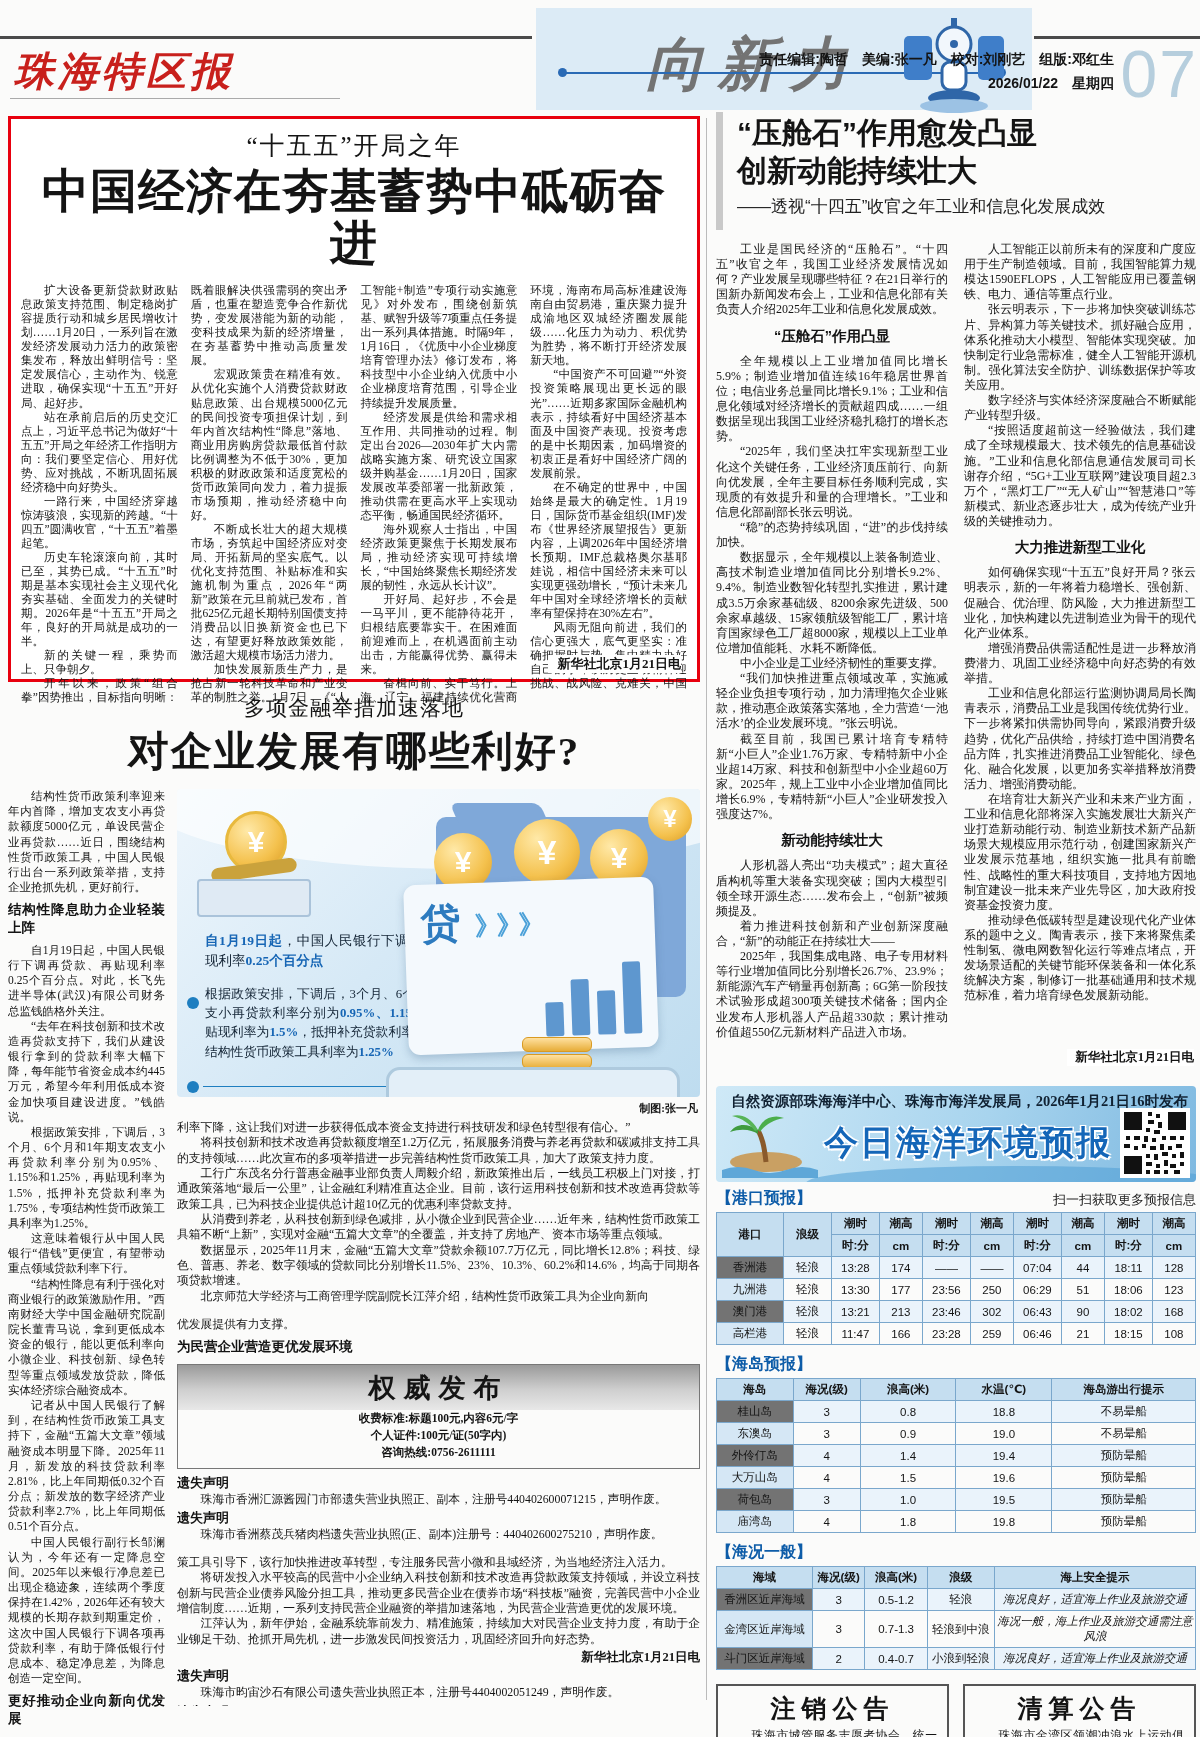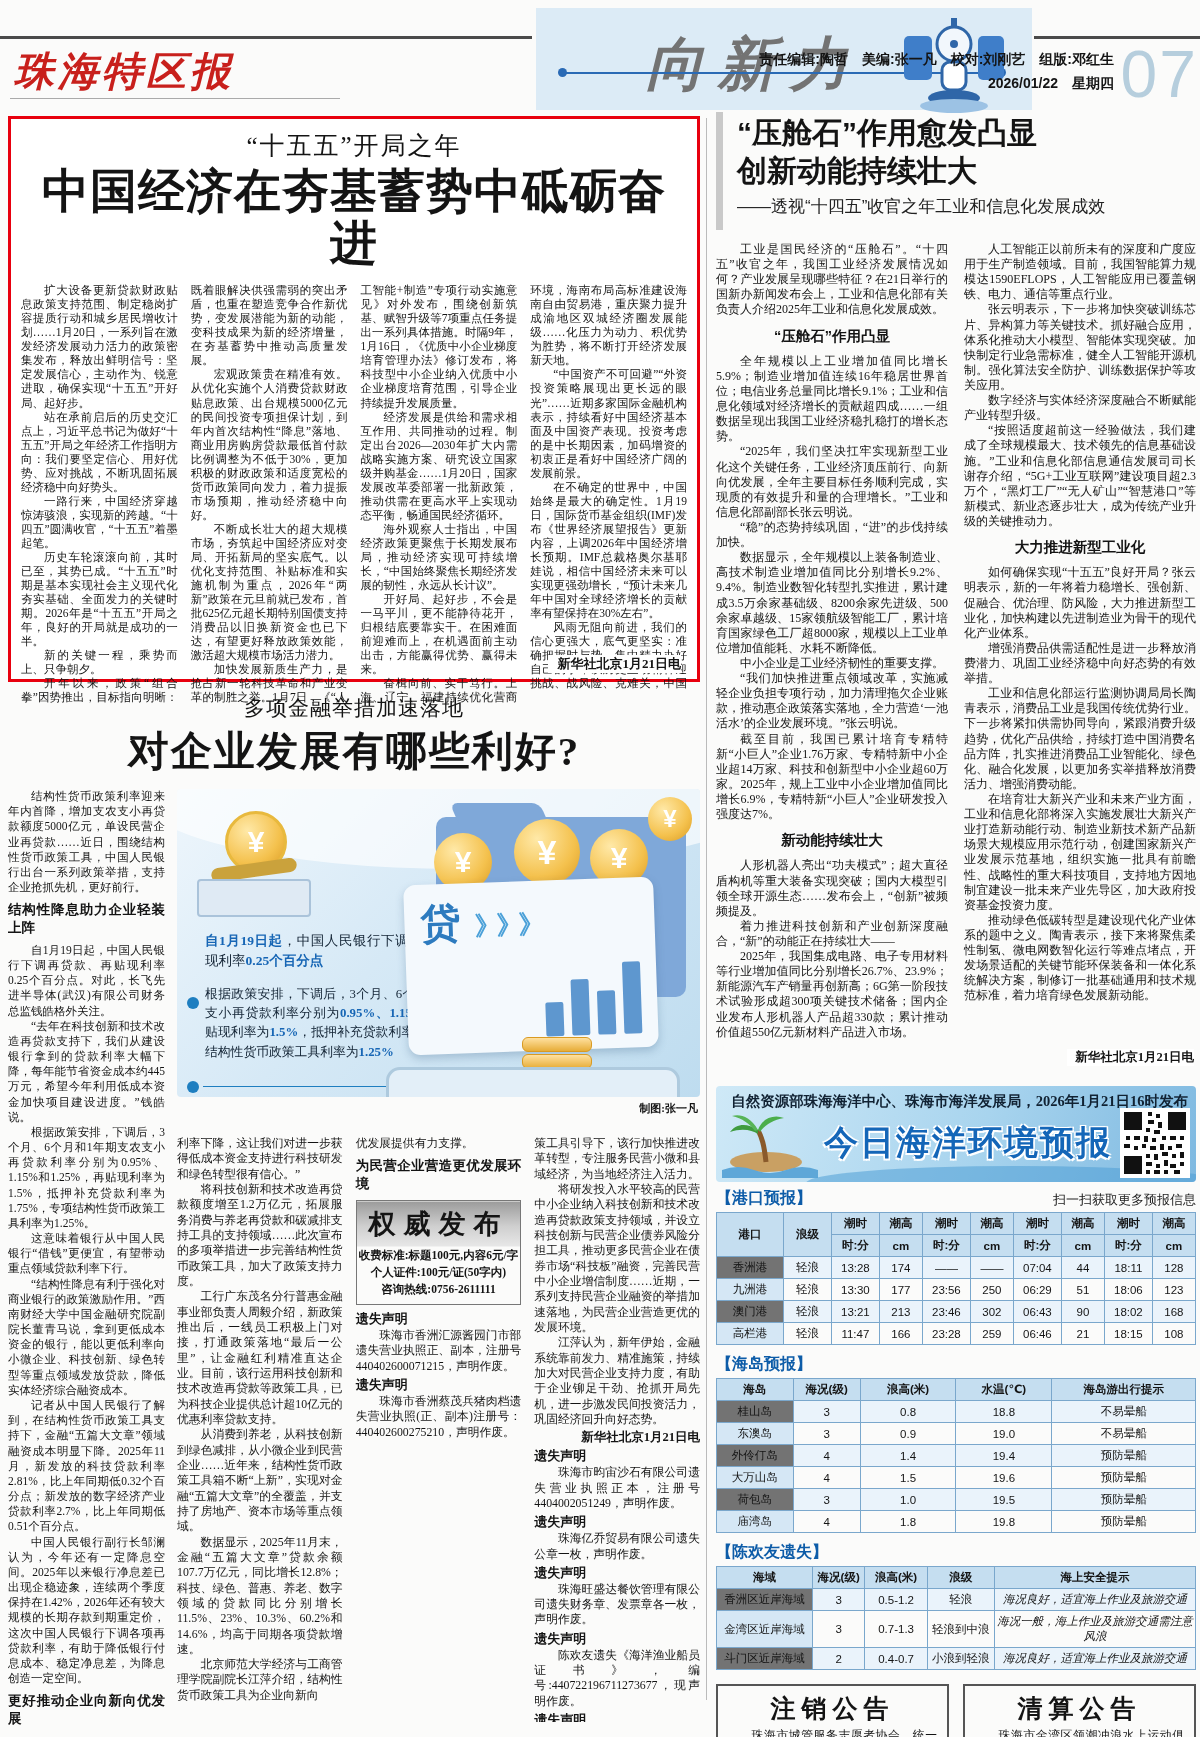--- a/index.html
+++ b/index.html
@@ -77,21 +77,21 @@
   .card-label{position:absolute;left:16px;top:12px;font-size:40px;font-weight:bold;color:#2d7bbf;
               font-family:"Liberation Sans","DejaVu Sans",sans-serif;}
   .card-arrows{position:absolute;left:70px;top:26px;font-size:26px;font-weight:bold;color:#4aa0d8;letter-spacing:-4px;}
   .bars{position:absolute;right:16px;bottom:14px;display:flex;align-items:flex-end;gap:8px;}
   .bars div{width:18px;background:#5e97cf;border-radius:2px;}
   .coinstack{position:absolute;right:108px;bottom:-6px;width:70px;}
   .coinstack div{height:13px;border-radius:6px;background:linear-gradient(#ffe1a0,#e7ad38);margin-top:2px;border:1px solid #d99a22;}
   .platform{position:absolute;left:40%;bottom:-30px;width:55%;height:54px;background:#e3eff8;border:3px solid #aecade;border-radius:14px;}
   .credit{text-align:right;font-size:11px;font-weight:bold;margin:4px 2px 2px 0;}
   
-  .fin-grid{display:grid;grid-template-columns:1fr 1fr 1fr;gap:13px;margin-top:20px;
+  .fin-grid{display:grid;grid-template-columns:1fr;gap:13px;margin-top:4px;
             font-size:11.8px;line-height:1.3;text-align:justify;height:586px;overflow:hidden;}
   .fin-grid .para{margin:0;text-indent:2em;}
   .fg-attr{text-align:right;font-weight:bold;font-size:12.5px;margin-top:2px;}
   
   .auth-box{border:1px solid #777;margin:8px 0 6px 0;padding:0 0 6px 0;text-align:center;}
   .auth-head{background:linear-gradient(#9a9a9a,#cfcfcf 55%,#e8e8e8);padding:6px 0 4px 0;
              clip-path:polygon(0 0,100% 0,100% 100%,0 100%);}
   .auth-title{font-size:27px;font-weight:bold;letter-spacing:8px;}
   .auth-line{font-size:11.5px;font-weight:bold;line-height:1.5;}
   .notice{margin-top:3px;}
@@ -511,21 +511,21 @@
         </tr>
         <tr>
           <td class="firstcol">庙湾岛</td>
           <td>4</td>
           <td>1.8</td>
           <td>19.8</td>
           <td>预防晕船</td>
         </tr>
       </tbody>
     </table>
-  <div class="m-label m-label-row">【陈欢友遗失】</div>
+  <div class="m-label m-label-row">【海况一般】</div>
   <table class="fc zone">
       <colgroup>
         <col style="width: 20%;">
         <col style="width: 11%;">
         <col style="width: 13%;">
         <col style="width: 14%;">
         <col style="width: 42%;">
       </colgroup>
       <thead>
         <tr>

